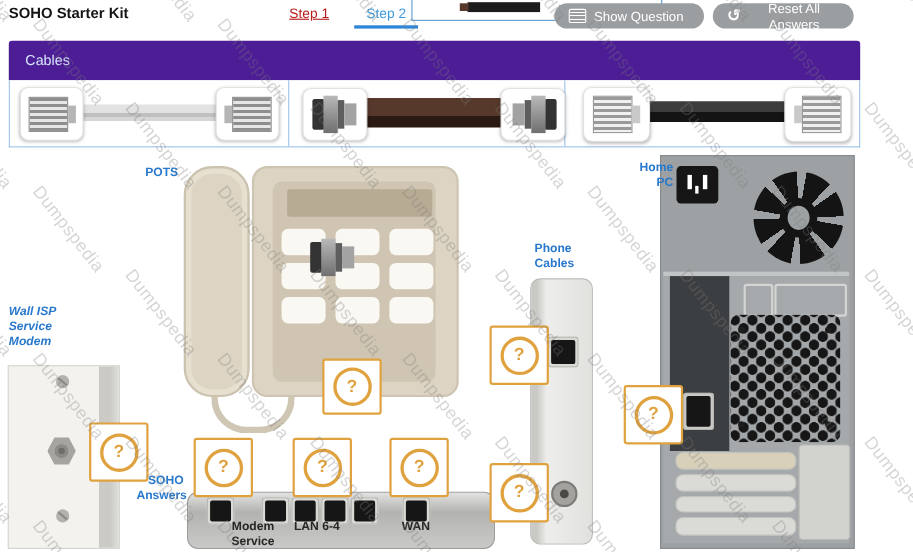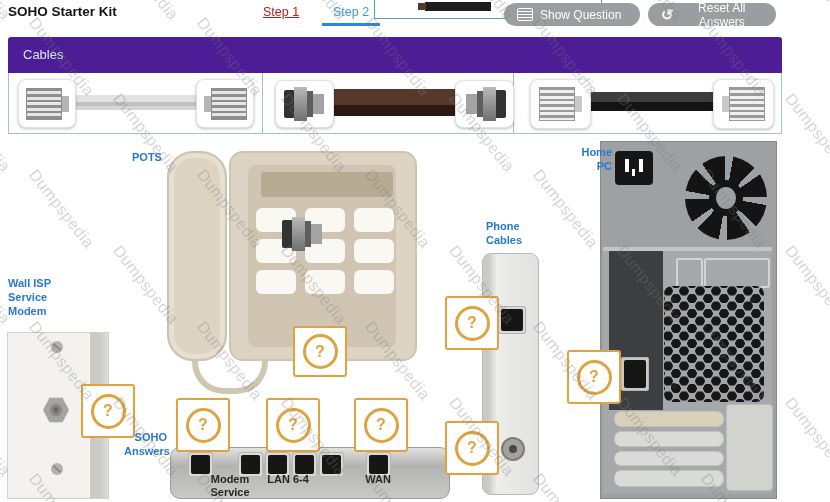--- a/index.html
+++ b/index.html
@@ -201,21 +201,21 @@
     <div class="conn-box" style="left:199px;top:5px;width:59px;height:48px;">
       <div class="conn-row">
           <div class="nub" style="background:#c9c9c9;"></div>
           <div class="rj45-glyph"></div>
         </div>
     </div>
   </div>
 
   <div class="dev-label" style="left:132px;top:150px;">POTS</div>
 
-  <div class="dev-label" style="left:8px;top:276px;">
+  <div class="dev-label" style="left:8px;top:276px;font-style:italic;">
     <div>Wall ISP</div>
     <div>Service</div>
     <div>Modem</div>
   </div>
 
   <div class="dev-label right" style="left:124px;top:430px;width:43px;">
     <div>SOHO</div>
     <div>Answers</div>
   </div>
 

